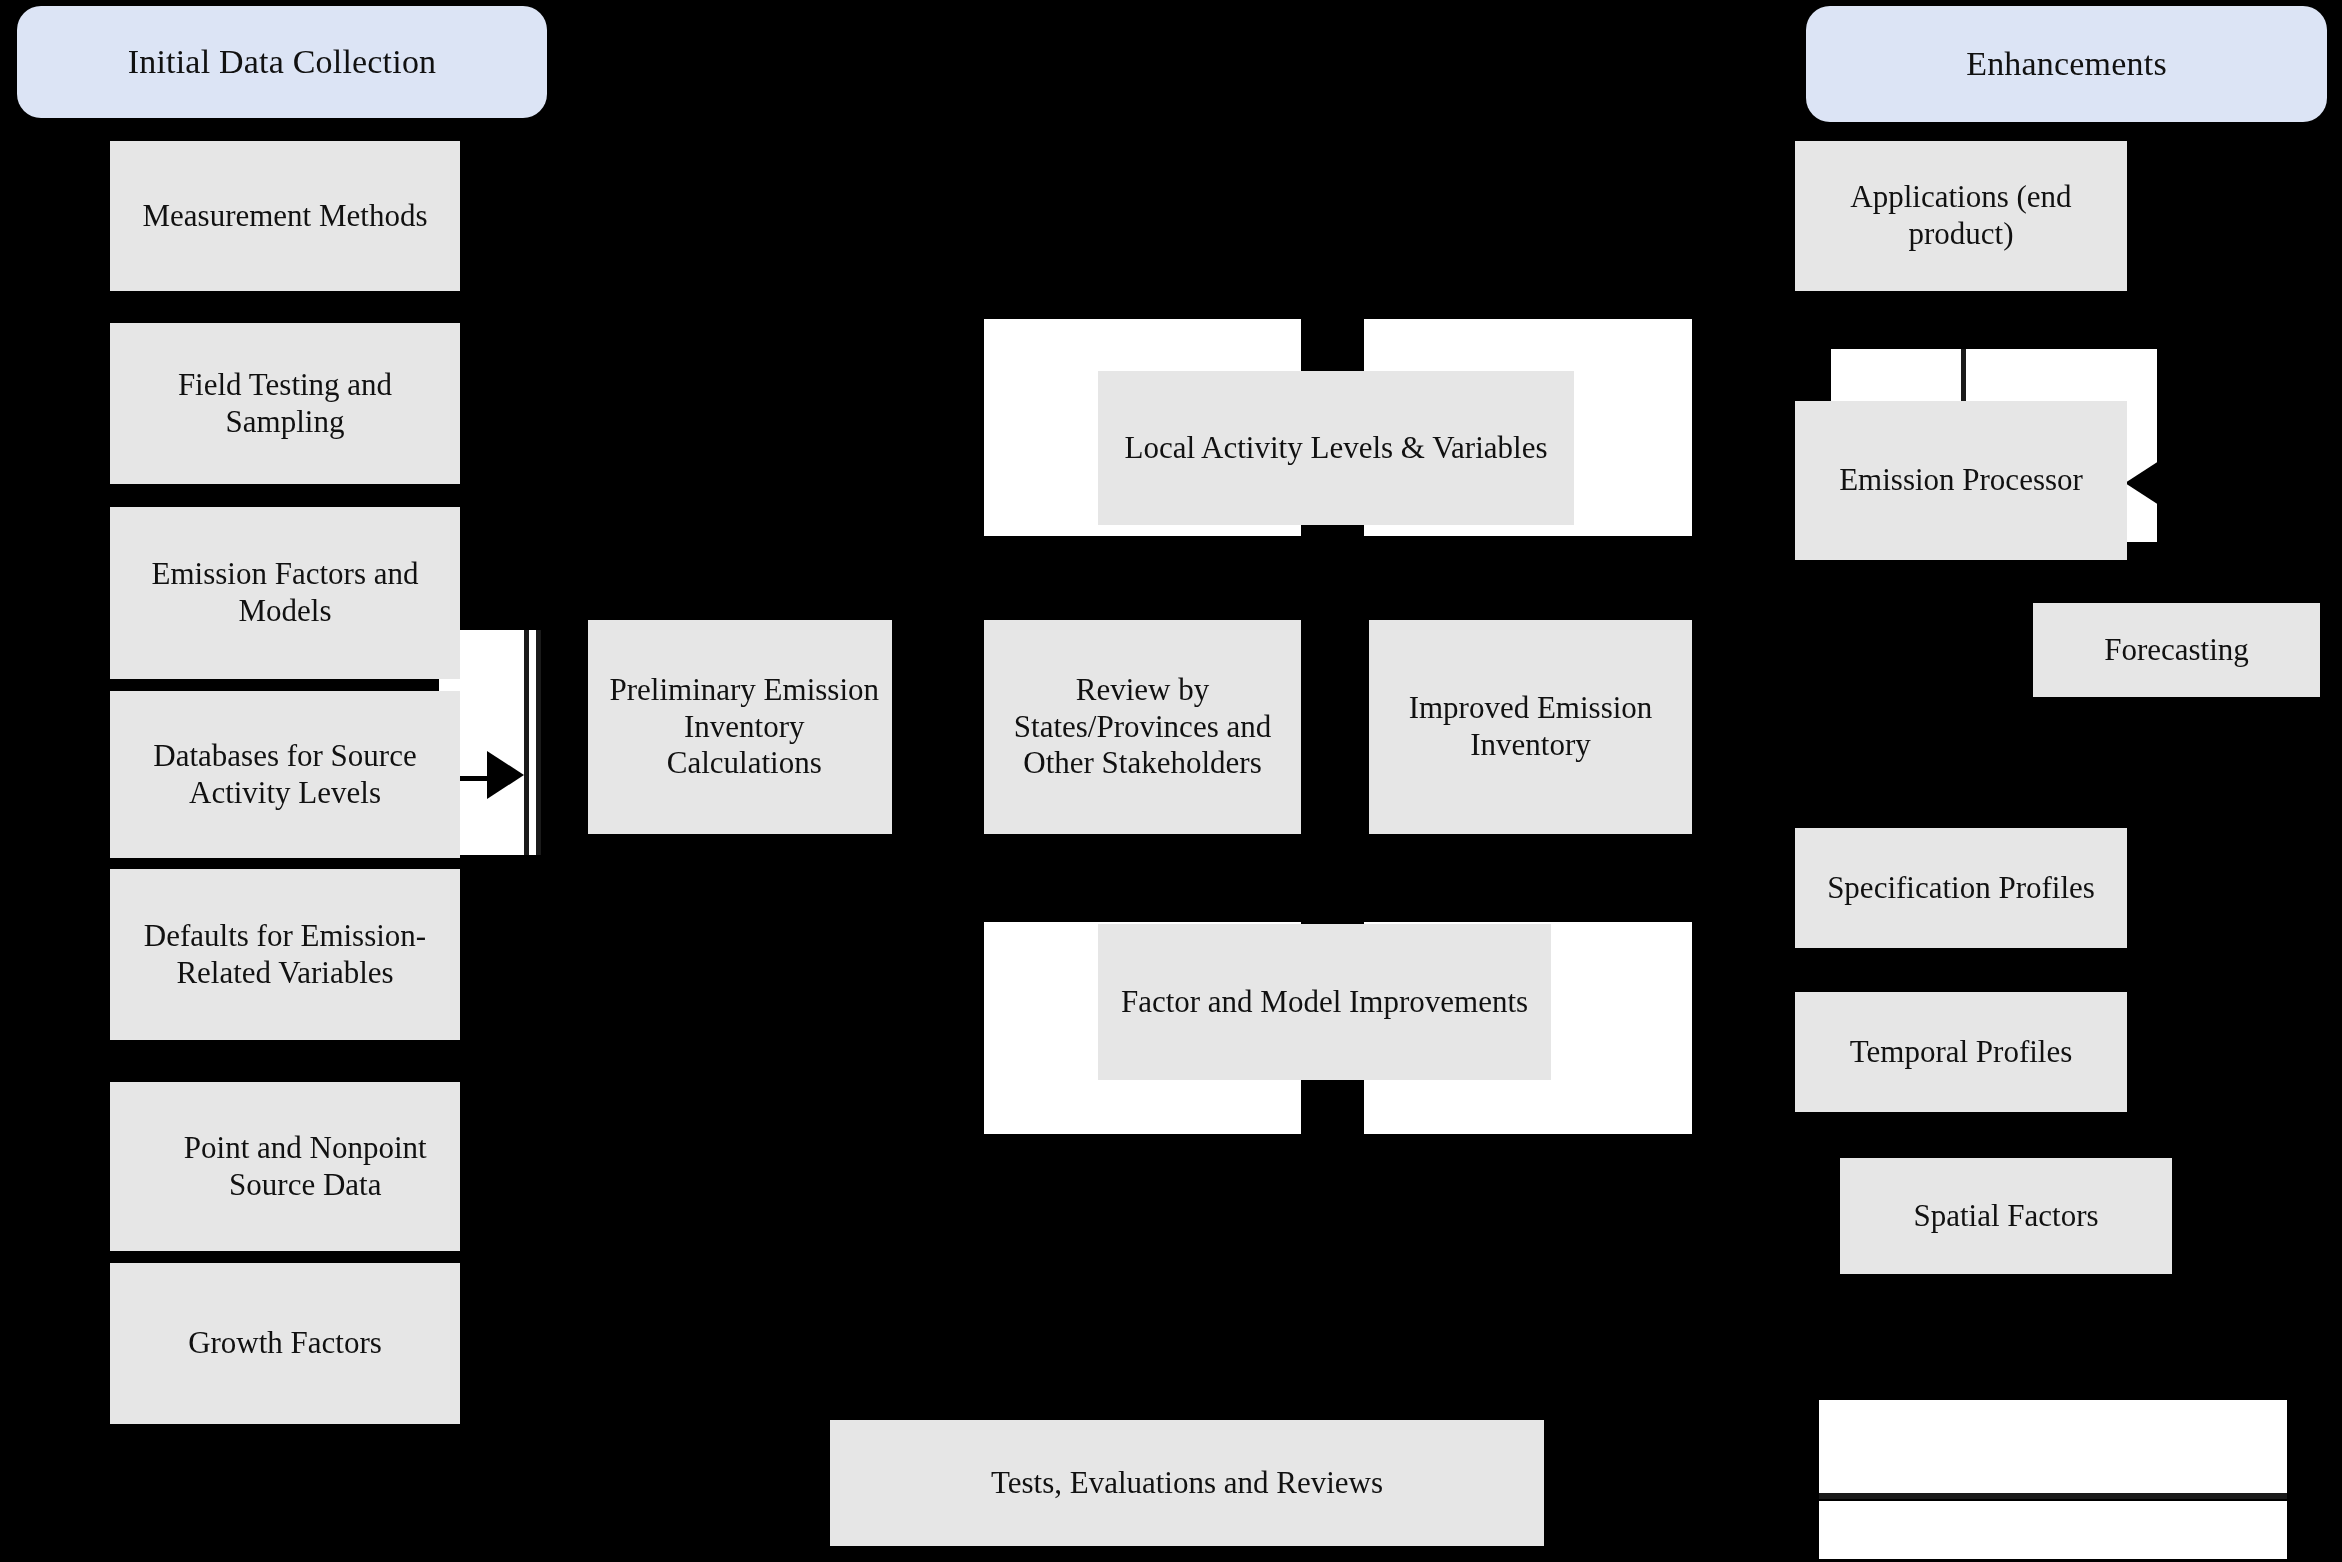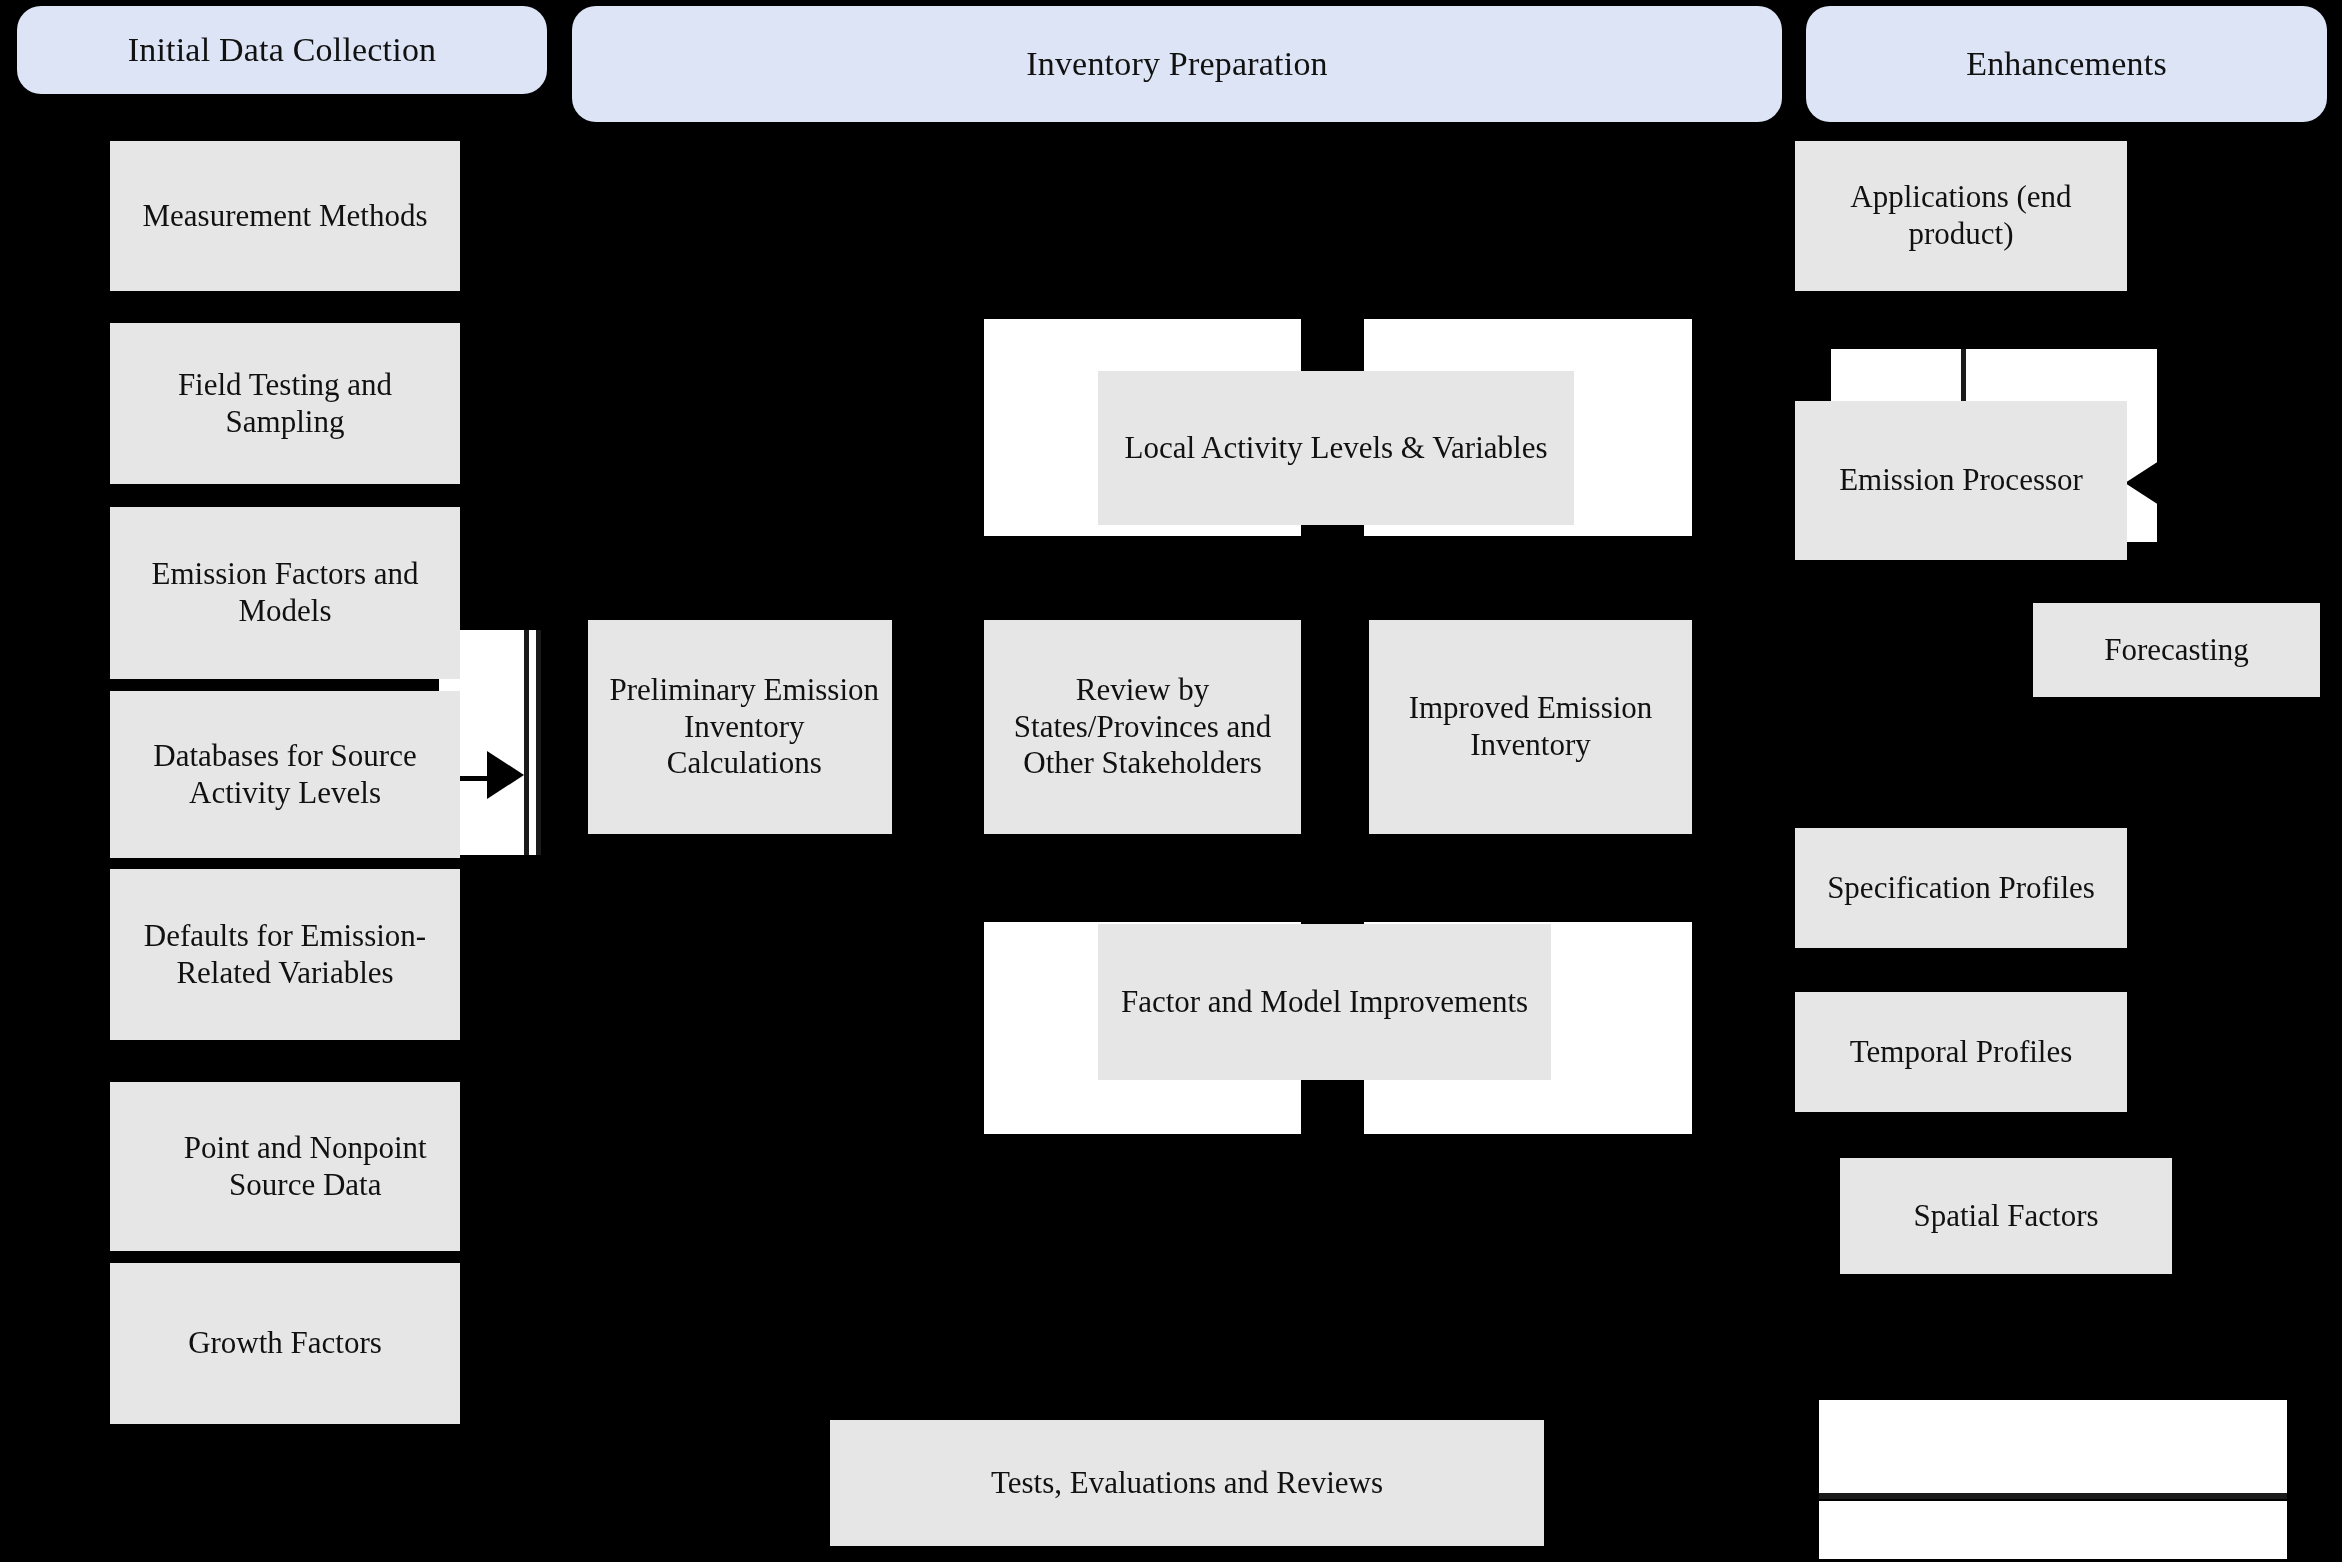--- a/index.html
+++ b/index.html
@@ -68,27 +68,24 @@
     border-top: 24px solid transparent;
     border-bottom: 24px solid transparent;
     border-right: 37px solid #000000;
   }
 </style>
 </head>
 <body>
 
 <div id="stage">
 
-  <div class="abs header-pill" style="left:17px; top:5.6px; width:530px; height:88px;">
+  <div class="abs header-pill" style="left:17px; top:5.6px; width:530px; height:112px;">
     <span>Initial Data Collection</span>
   </div>
 
-  <div class="abs header-pill" style="left:572px; top:5.6px; width:1210px; height:116px;">
-    <span>Inventory Preparation</span>
-  </div>
 
   <div class="abs header-pill" style="left:1806px; top:5.6px; width:521px; height:116px;">
     <span>Enhancements</span>
   </div>
 
   <div class="abs plate" style="left:439px; top:630px; width:97px; height:225px;"></div>
   <div class="abs plate" style="left:439px; top:727px; width:97px; height:127px;"></div>
   <div class="abs rule-v" style="left:524px; top:630px; width:4.7px; height:225px;"></div>
   <div class="abs rule-v" style="left:536px; top:630px; width:4.7px; height:225px;"></div>
 

